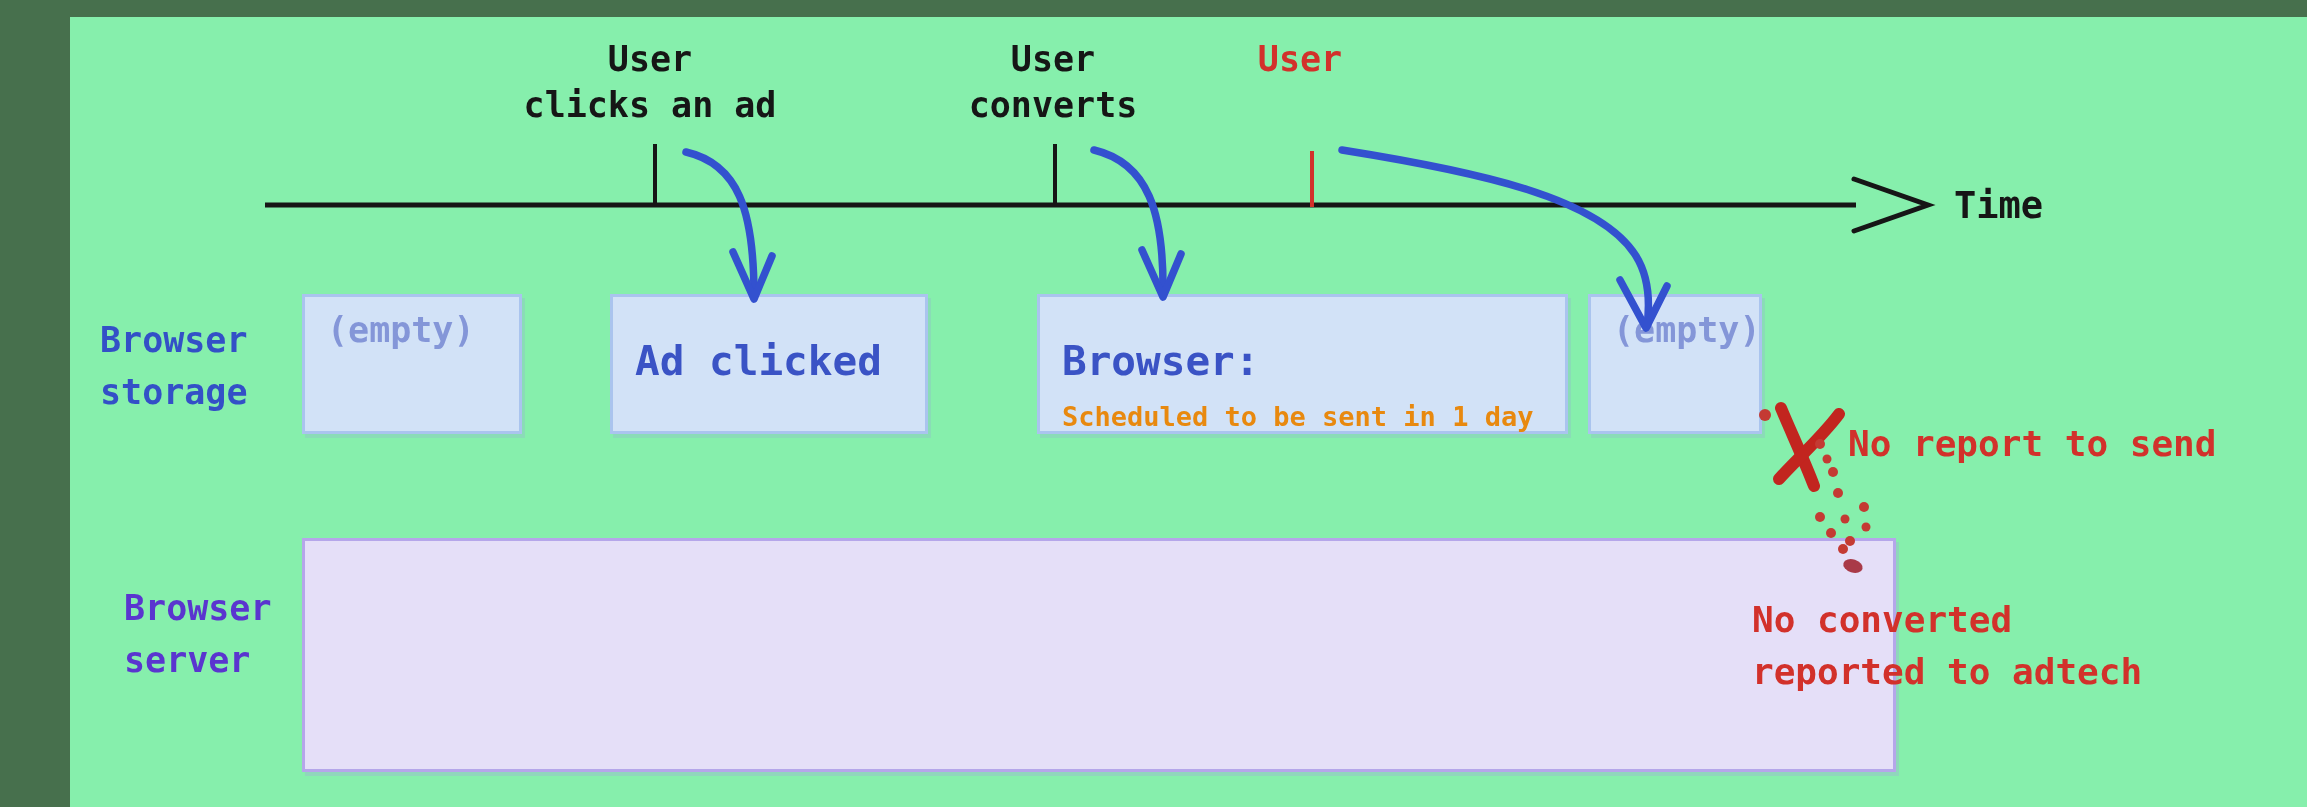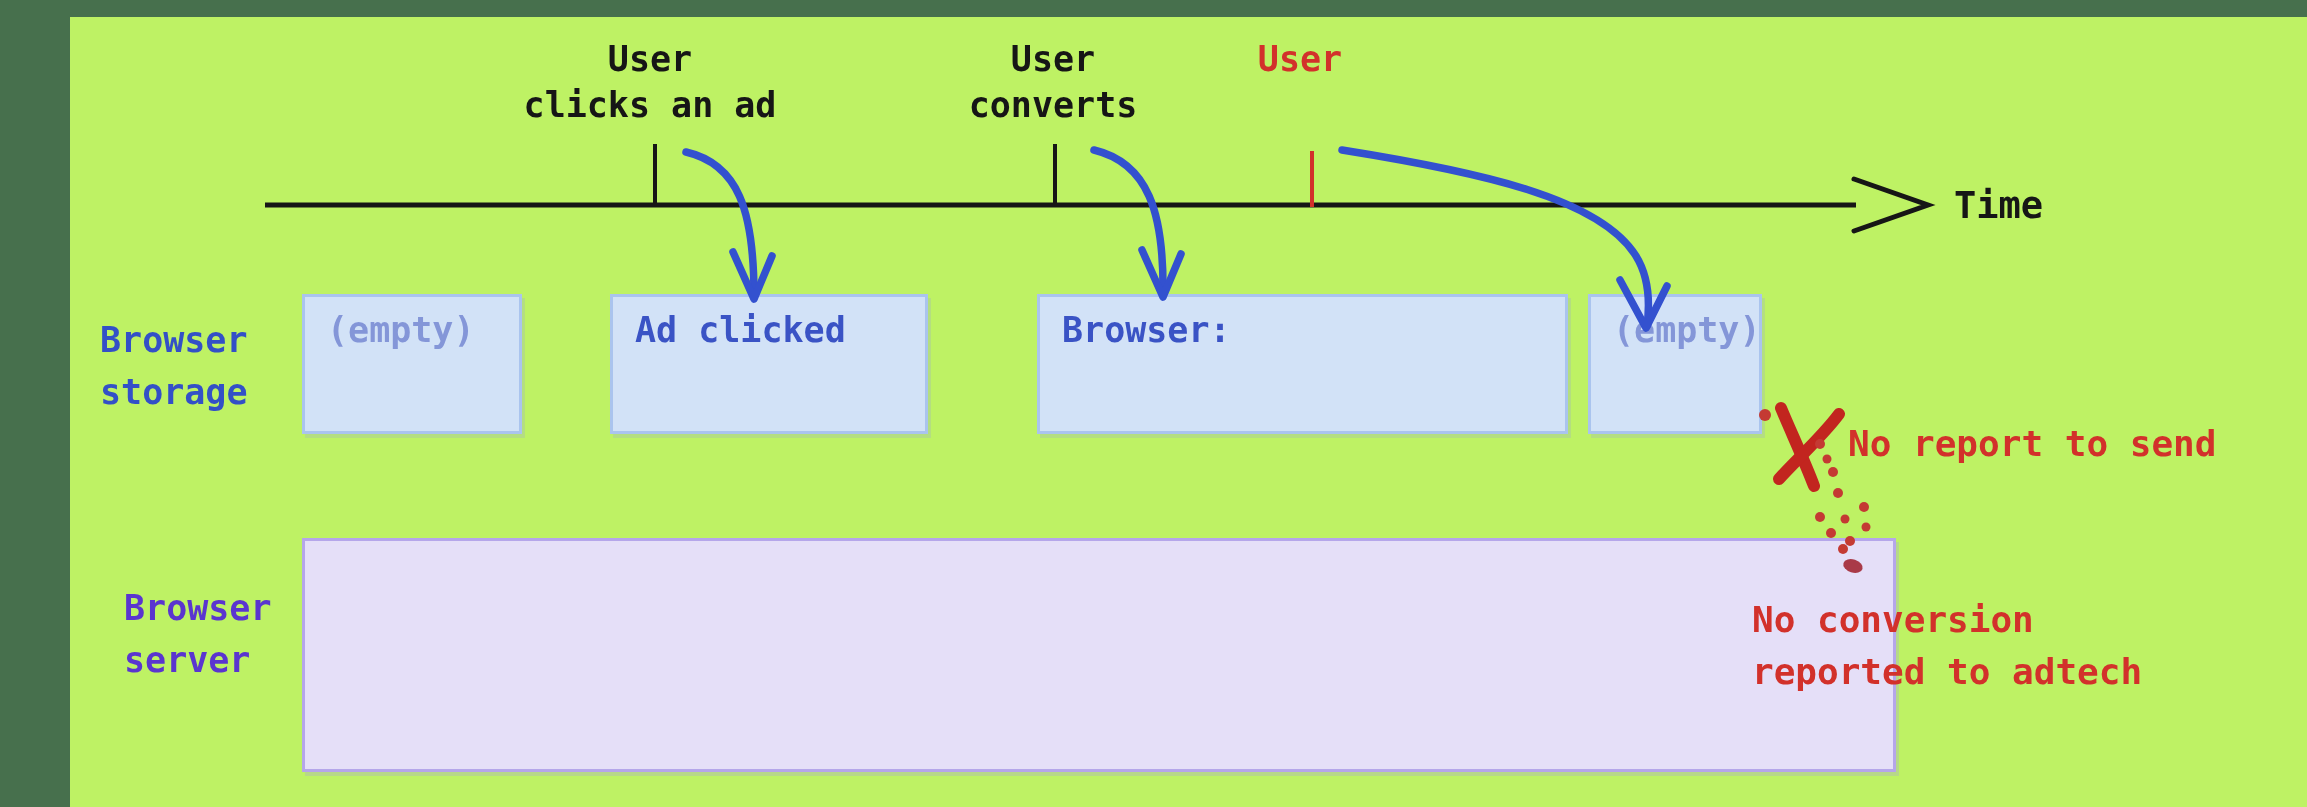--- a/index.html
+++ b/index.html
@@ -1,19 +1,19 @@
 <!DOCTYPE html>
 <html style="--frame: #47704d; --black: #161616; --red: #d2312b; --red_x: #c2251f; --red_dot: #c43a33; --red_blob: #a93a48; --blue_arrow: #3351cf; --box_fill: #d2e2f7; --box_border: #aac4ee; --box_text: #3a53c5; --empty_text: #8496d8; --orange: #e8890f; --purple_fill: #e5dff8; --purple_border: #b5a6ea; --purple_text: #5a35cf; --browser_label: #3350c7;"><head>
 <meta charset="utf-8">
 <style>
   html,body{margin:0;padding:0;background:#fff;}
   #app{
     position:relative;
     width:2307px;height:807px;
-    background:#bef264;
+    background:#86efac;
     overflow:hidden;
     font-family:"DejaVu Sans Mono","Liberation Mono",monospace;
     font-weight:bold;
   }
   
   .frame-top{position:absolute;left:0;top:0;width:2307px;height:17px;background:var(--frame);z-index:5;}
   .frame-left{position:absolute;left:0;top:0;width:70px;height:807px;background:var(--frame);z-index:5;}
 
   
   .evt{position:absolute;top:36px;transform:translateX(-50%);text-align:center;
@@ -33,21 +33,21 @@
 
   
   .sbox{position:absolute;top:294px;height:140px;background:var(--box_fill);
         border:3px solid var(--box_border);box-sizing:border-box;
         box-shadow:3px 4px 0 rgba(150,165,215,0.25);
         padding:10px 0 0 22px;z-index:2;}
   #box-empty1{left:302px;width:220px;}
   #box-adclicked{left:610px;width:318px;}
   #box-report{left:1037px;width:531px;}
   #box-empty2{left:1588px;width:174px;}
-  .sbox .main{font-size:35px;line-height:47px;color:var(--box_text);white-space:pre;}
+  .sbox .main{font-size:41px;line-height:47px;color:var(--box_text);white-space:pre;margin-top:31px;}
   .sbox .empty-text{font-size:35px;line-height:47px;color:var(--empty_text);white-space:pre;}
   .sbox .note{font-size:27px;margin-top:16px;color:var(--orange);white-space:pre;}
 
   
   .adtech-box{position:absolute;left:302px;top:538px;width:1594px;height:234px;
         background:var(--purple_fill);border:3px solid var(--purple_border);
         box-sizing:border-box;box-shadow:3px 4px 0 rgba(170,155,225,0.3);z-index:1;}
 
   
   .red-note{position:absolute;color:var(--red);font-size:36px;line-height:52px;white-space:pre;z-index:4;}
@@ -124,25 +124,26 @@
   <div class="row-label" id="label-adtech"><span>Browser</span><br><span>server</span></div>
 
   <div class="sbox" id="box-empty1">
     <div class="empty-text">(empty)</div>
   </div>
   <div class="sbox" id="box-adclicked">
     <div class="main">Ad clicked</div>
   </div>
   <div class="sbox" id="box-report">
     <div class="main">Browser:</div>
+    <div class="note">Scheduled to be sent in 1 day</div>
   </div>
   <div class="sbox" id="box-empty2">
     <div class="empty-text">(empty)</div>
   </div>
 
   <div class="adtech-box"></div>
 
   <div class="red-note" id="no-report">No report to send</div>
-  <div class="red-note" id="no-conversion"><span>No conversion</span><br><span>reported to adtech</span></div>
+  <div class="red-note" id="no-conversion"><span>No converted</span><br><span>reported to adtech</span></div>
 
   <div class="frame-top"></div>
   <div class="frame-left"></div>
 </div>
 
 </body></html>

